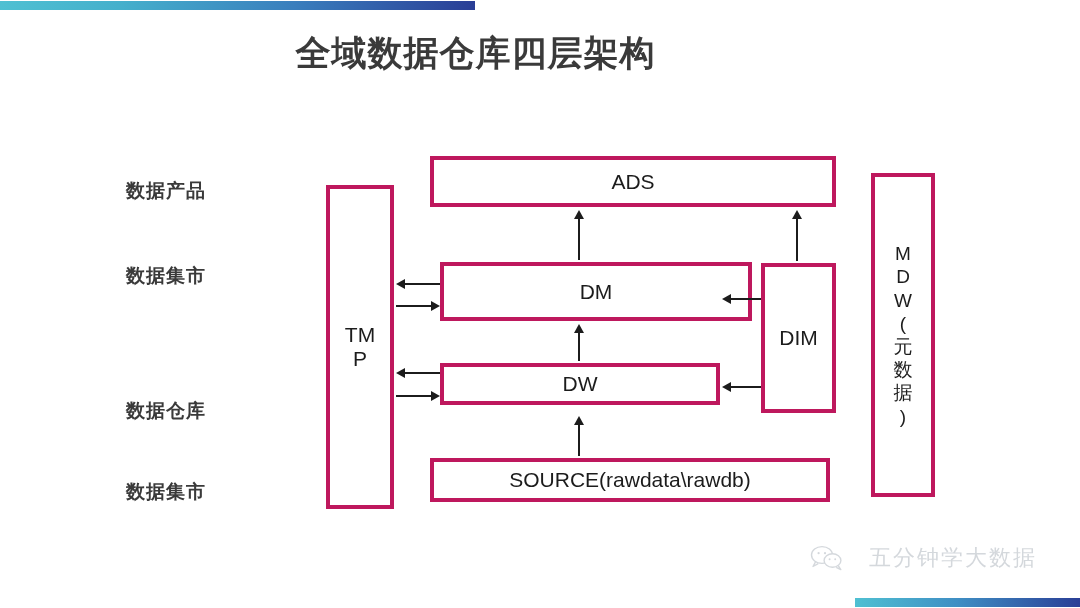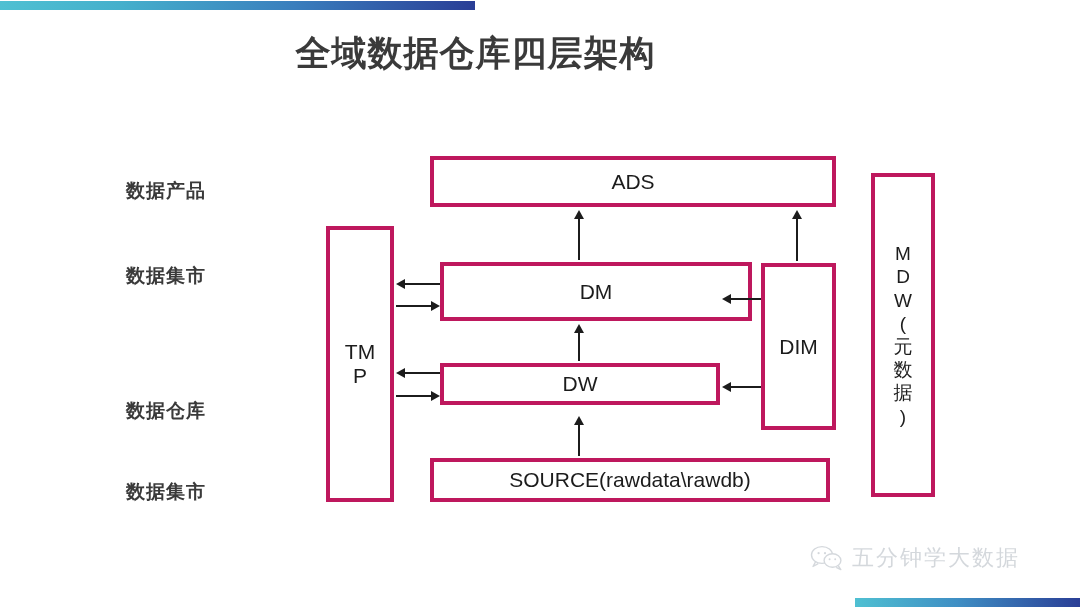--- a/index.html
+++ b/index.html
@@ -71,24 +71,24 @@
     box-sizing: border-box;
     display: flex;
     align-items: center;
     justify-content: center;
     font-size: 21px;
     color: #1c1c1c;
     font-family: "Liberation Sans", "DejaVu Sans", sans-serif;
   }
 
   .box-ads    { left: 430px; top: 156px; width: 406px; height: 51px; }
-  .box-tmp    { left: 326px; top: 185px; width: 68px;  height: 276px; margin-top: 41px; }
+  .box-tmp    { left: 326px; top: 185px; width: 68px;  height: 324px; }
   .box-dm     { left: 440px; top: 262px; width: 312px; height: 59px; }
   .box-dw     { left: 440px; top: 363px; width: 280px; height: 42px; }
-  .box-dim    { left: 761px; top: 263px; width: 75px;  height: 167px; }
+  .box-dim    { left: 761px; top: 263px; width: 75px;  height: 150px; }
   .box-source { left: 430px; top: 458px; width: 400px; height: 44px; }
   .box-mdw    { left: 871px; top: 173px; width: 64px;  height: 324px; }
 
   .stacked {
     line-height: 1.12;
     text-align: center;
     white-space: pre-line;
   }
   .box-mdw .stacked {
     font-size: 19px;
@@ -170,21 +170,21 @@
   .a-dim-dm    { left: 722px; top: 293px; width: 39px; height: 12px; }
   .a-dim-dw    { left: 722px; top: 381px; width: 39px; height: 12px; }
 
   
   .watermark {
     position: absolute;
     left: 810px;
     top: 543px;
     display: flex;
     align-items: center;
-    gap: 8px;
+    gap: 25px;
     opacity: 0.42;
   }
   .watermark .wm-text {
     font-size: 22px;
     color: #9aa3ad;
     letter-spacing: 2px;
     font-family: "DejaVu Sans", "Liberation Sans", sans-serif;
   }
   .wm-icon { width: 34px; height: 26px; display: block; }
 </style>

